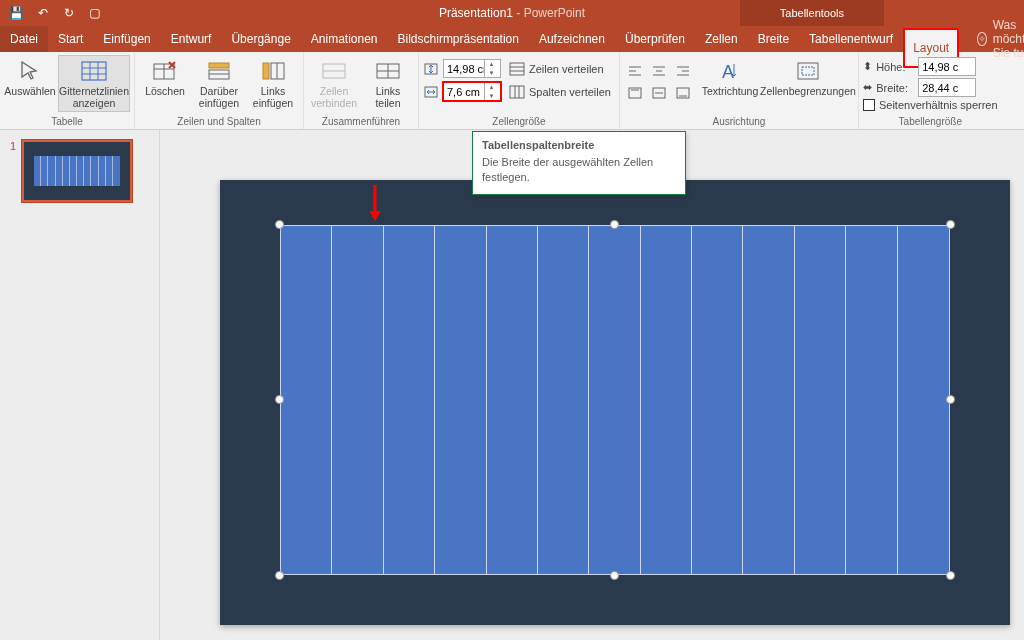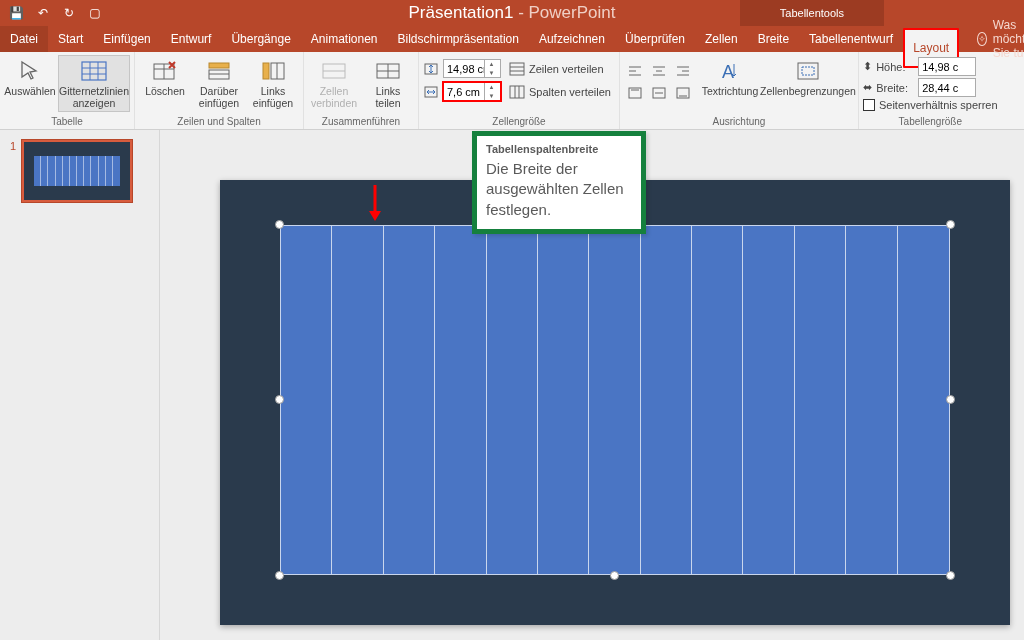--- a/index.html
+++ b/index.html
@@ -2,21 +2,21 @@
 <html><head>
 <meta charset="utf-8">
 <style>
   * { box-sizing: border-box; margin: 0; padding: 0; font-family: "Segoe UI", sans-serif; }
   body { width:1024px; height:640px; background:#e6e6e6; overflow:hidden; font-size:11px; color:#444; position:relative; }
 
   
   .titlebar { height:26px; background:#b7472a; display:flex; align-items:center; color:#fff; position:relative; }
   .qat { display:flex; gap:12px; padding-left:10px; align-items:center; }
   .qat .ico { width:14px; height:14px; display:flex; align-items:center; justify-content:center; font-size:12px; }
-  .title-center { position:absolute; left:0; right:0; text-align:center; font-size:17px; pointer-events:none; }
+  .title-center { position:absolute; left:0; right:0; text-align:center; font-size:12px; pointer-events:none; }
   .title-dim { color:#f0cfc5; }
   .context-tab { position:absolute; right:140px; top:0; height:26px; background:#9c3b22; display:flex; align-items:center; padding:0 40px; font-size:11px; }
 
   
   .menubar { height:26px; background:#b7472a; display:flex; align-items:stretch; color:#fff; position:relative; }
   .menubar .tab { padding:12px 10px; display:flex; align-items:center; font-size:12px; cursor:pointer; }
   .menubar .tab.file { background:#a33f24; }
   .menubar .tab.layout { background:#f3f3f3; color:#b7472a; border:2px solid #ff0000; border-radius:1px; padding:0 8px; height:40px; margin-top:2px; }
   .tellme { display:flex; align-items:center; gap:6px; margin-left:18px; font-size:12px; color:#f5d7cf; }
   .bulb { width:14px; height:14px; border:1.5px solid #f5d7cf; border-radius:50%; display:flex; align-items:center; justify-content:center; font-size:9px; }
@@ -47,23 +47,23 @@
   .align-grid .ab { border:1px solid transparent; display:flex; align-items:center; justify-content:center; cursor:pointer; }
   .align-grid .ab svg { width:16px; height:14px; }
 
   .tblsize-col { display:flex; flex-direction:column; gap:2px; padding-top:2px; font-size:11px; }
   .tblsize-row { display:flex; align-items:center; gap:4px; }
   .tblsize-row .lbl { width:38px; }
   .chk { display:flex; align-items:center; gap:4px; }
   .chk .box { width:12px; height:12px; border:1px solid #333; background:#fff; }
 
   
-  .tooltip { position:absolute; left:472px; top:131px; width:174px; background:#fff; border:5px solid #15803d; box-shadow:2px 2px 4px rgba(0,0,0,.15); padding:7px 9px 9px 9px; z-index:50; }
+  .tooltip { position:absolute; left:472px; top:131px; width:214px; background:#fff; border:1px solid #15803d; box-shadow:2px 2px 4px rgba(0,0,0,.15); padding:7px 9px 9px 9px; z-index:50; }
   .tooltip .tt-title { font-weight:bold; font-size:11px; color:#5a5a5a; margin-bottom:4px; }
-  .tooltip .tt-body { font-size:15px; color:#5a5a5a; line-height:1.35; }
+  .tooltip .tt-body { font-size:11px; color:#5a5a5a; line-height:1.35; }
 
   
   .workspace { position:absolute; top:130px; left:0; right:0; bottom:0; display:flex; }
   .thumbs { width:160px; background:#ededed; border-right:1px solid #d7d7d7; padding:10px 10px; }
   .thumb-wrap { display:flex; gap:6px; }
   .thumb-num { color:#b7472a; font-size:11px; }
   .thumb { width:110px; height:62px; background:#2a3a4c; border:2px solid #d85c3e; outline:1px solid #b7472a; position:relative; }
   .thumb-inner { position:absolute; left:10px; right:10px; top:14px; bottom:14px; background:#4a75c4; display:grid; grid-template-columns:repeat(12,1fr); }
   .thumb-inner div { border-right:1px solid rgba(255,255,255,.5); }
   .thumb-inner div:last-child { border-right:none; }

